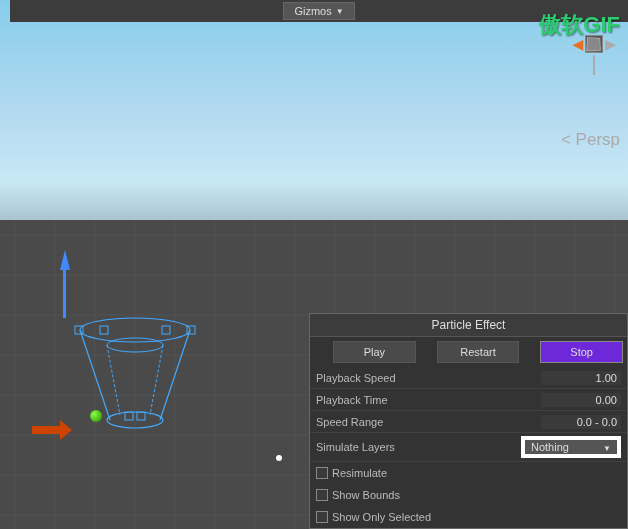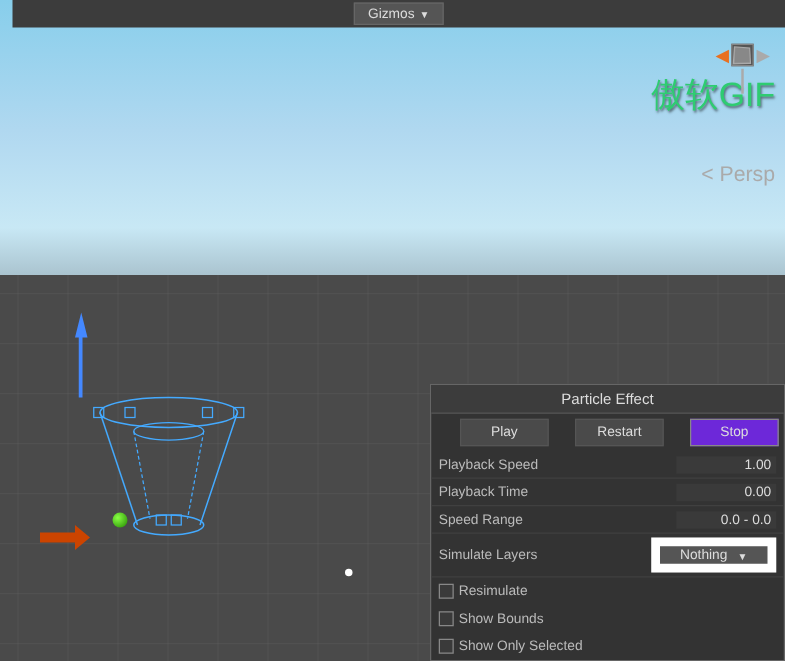--- a/index.html
+++ b/index.html
@@ -69,25 +69,24 @@
       content: '▼';
       font-size: 8px;
     }
 
     
     .watermark {
       position: absolute;
       top: 10px;
       right: 8px;
       color: #2ecc71;
-      font-size: 27px;
-      font-weight: normal;
+      font-size: 22px;
+      font-weight: bold;
       z-index: 20;
       text-shadow: 1px 1px 2px rgba(0,0,0,0.5);
-      margin-top: 48px;
     }
 
     
     .nav-widget {
       position: absolute;
       top: 35px;
       right: 12px;
       z-index: 20;
       display: flex;
       flex-direction: column;
@@ -132,21 +131,21 @@
       color: #aaa;
       font-size: 17px;
       z-index: 20;
     }
 
     
     .particle-panel {
       position: absolute;
       bottom: 0;
       right: 0;
-      width: 284px;
+      width: 319px;
       background: rgba(50, 50, 50, 0.95);
       border: 1px solid #666;
       z-index: 30;
     }
 
     .panel-title {
       background: #3c3c3c;
       color: #ddd;
       text-align: center;
       padding: 4px;
@@ -198,24 +197,24 @@
       font-size: 11px;
       text-align: right;
       min-width: 80px;
       background: #3a3a3a;
       padding: 1px 4px;
     }
 
     
     .sim-dropdown {
       background: #555;
-      border: 7px solid #ffffff;
+      border: 4px solid #ffffff;
       color: #ddd;
       font-size: 11px;
-      padding: 1px 16px;
+      padding: 1px 6px;
       min-width: 100px;
       display: flex;
       align-items: flex-end;
       justify-content: space-between;
       cursor: pointer;
     }
 
     .sim-dropdown::after {
       content: '▼';
       font-size: 8px;

